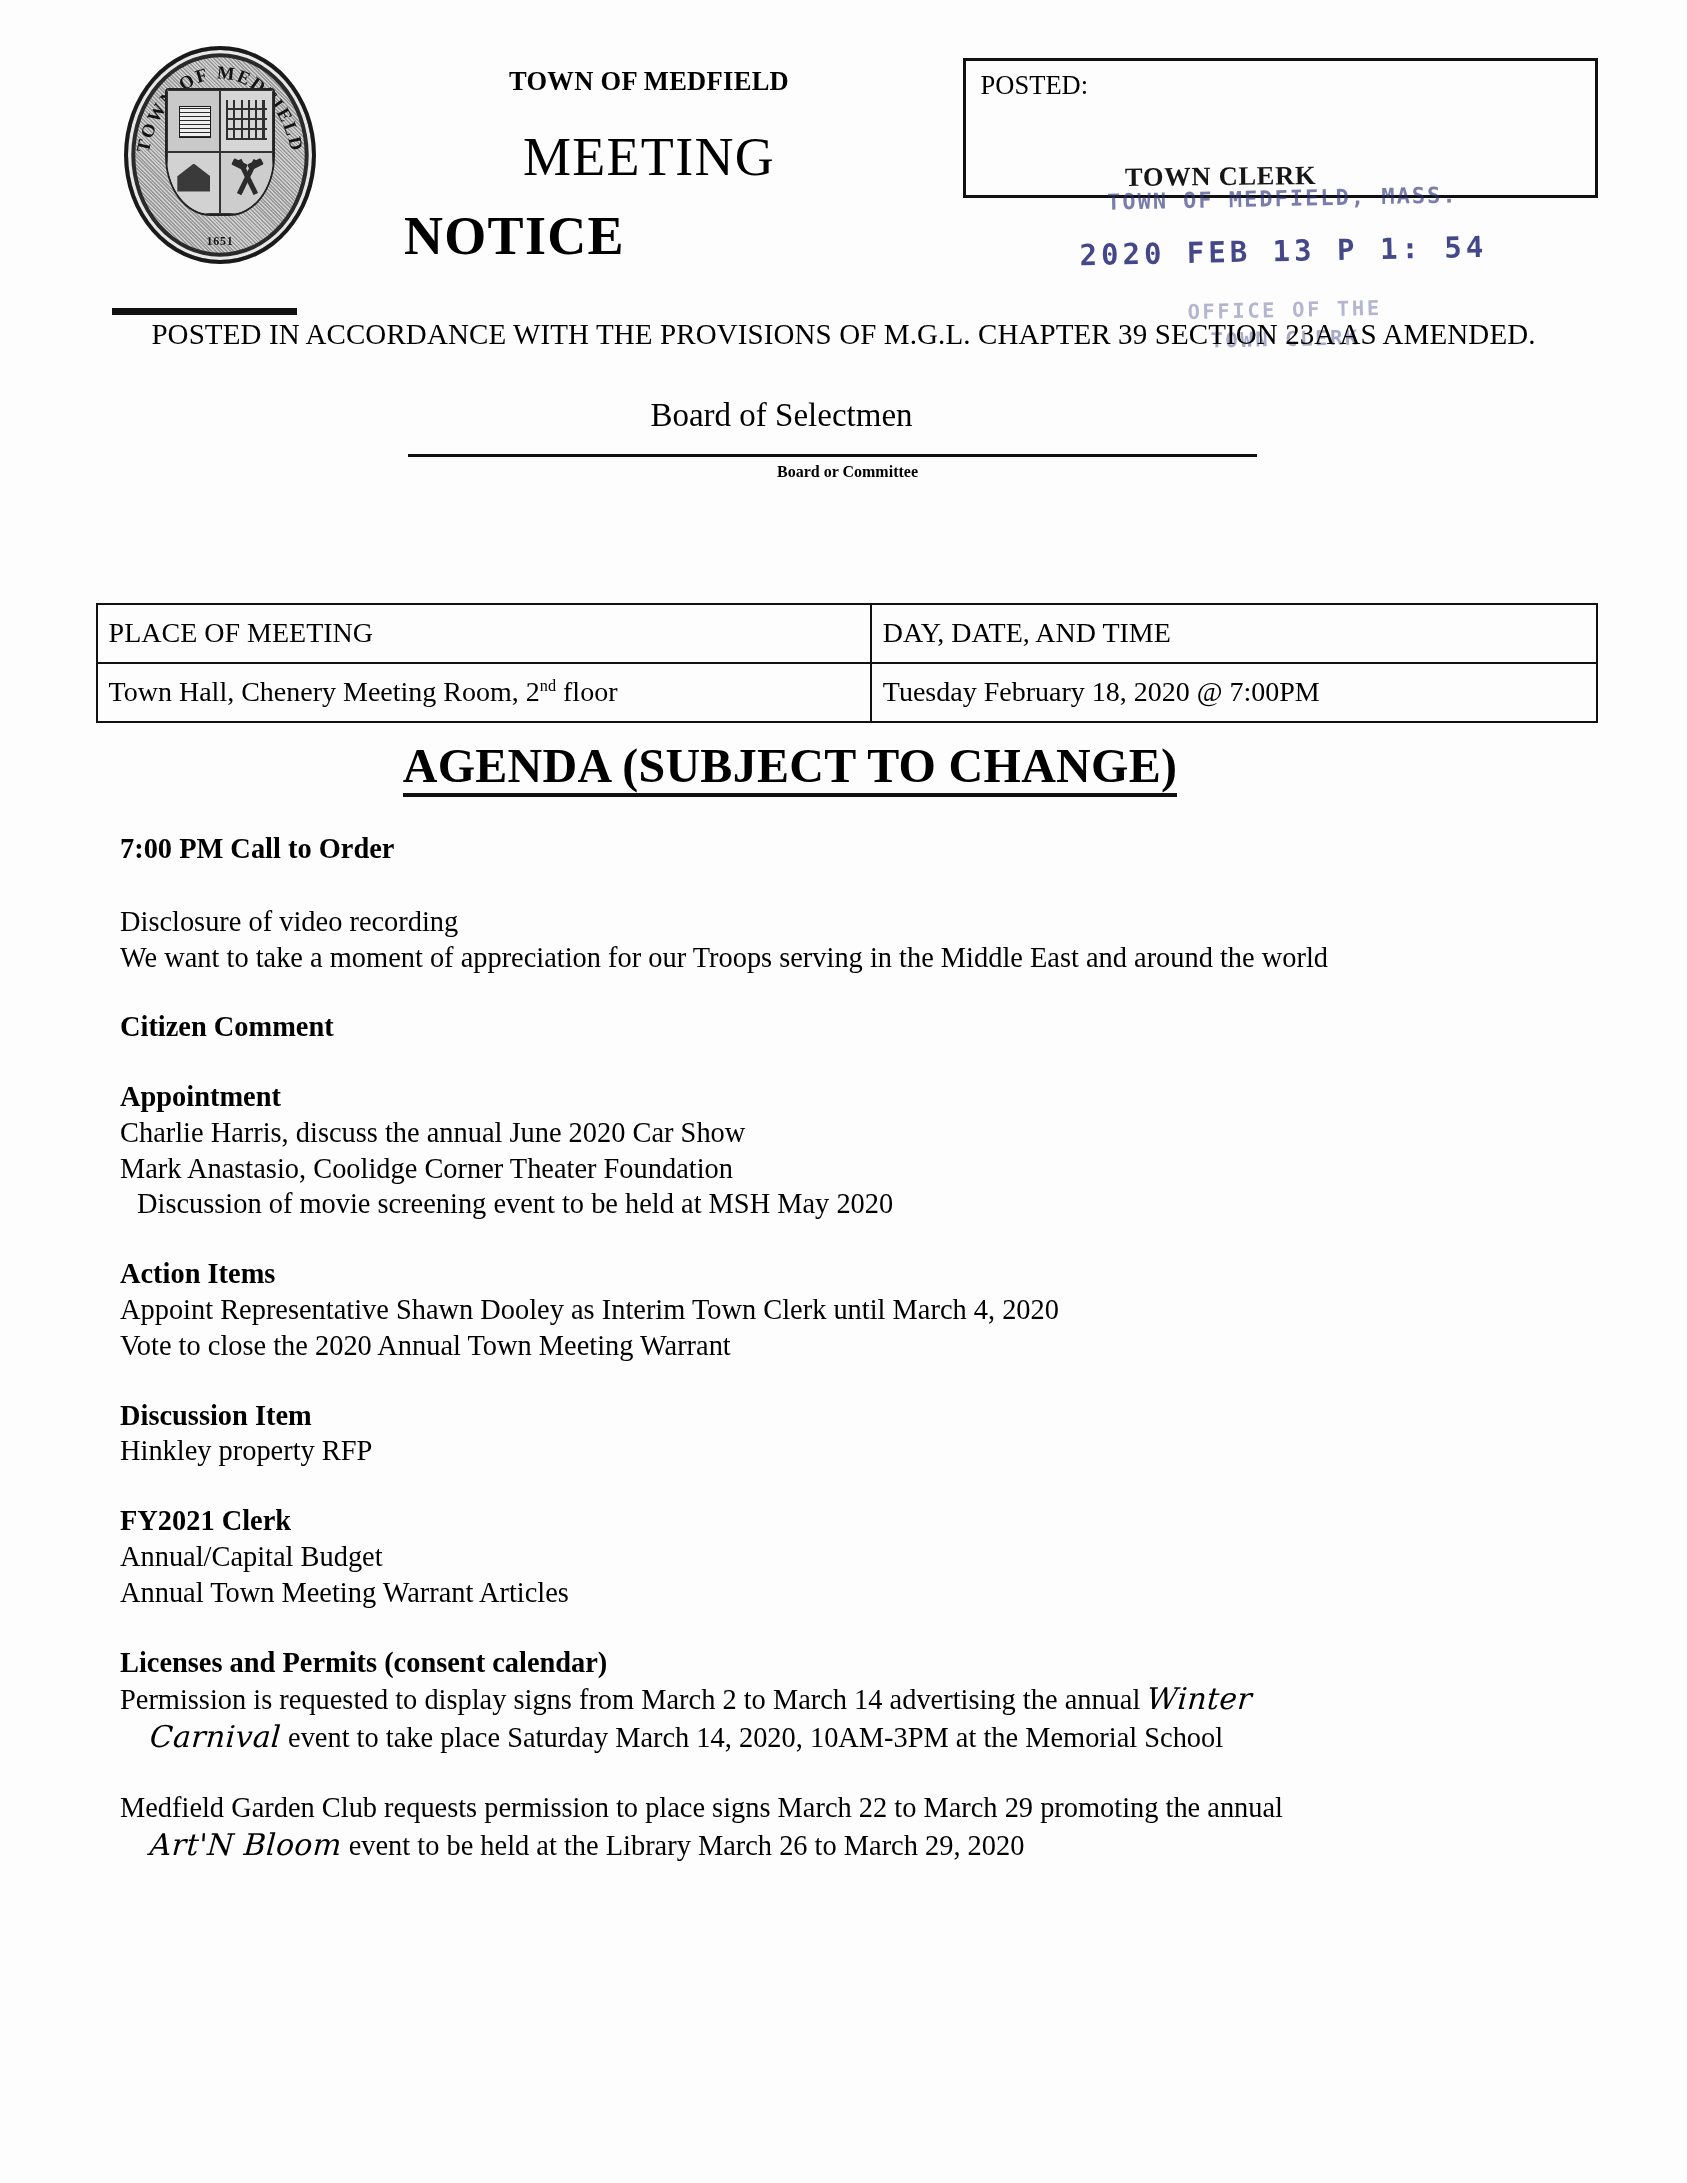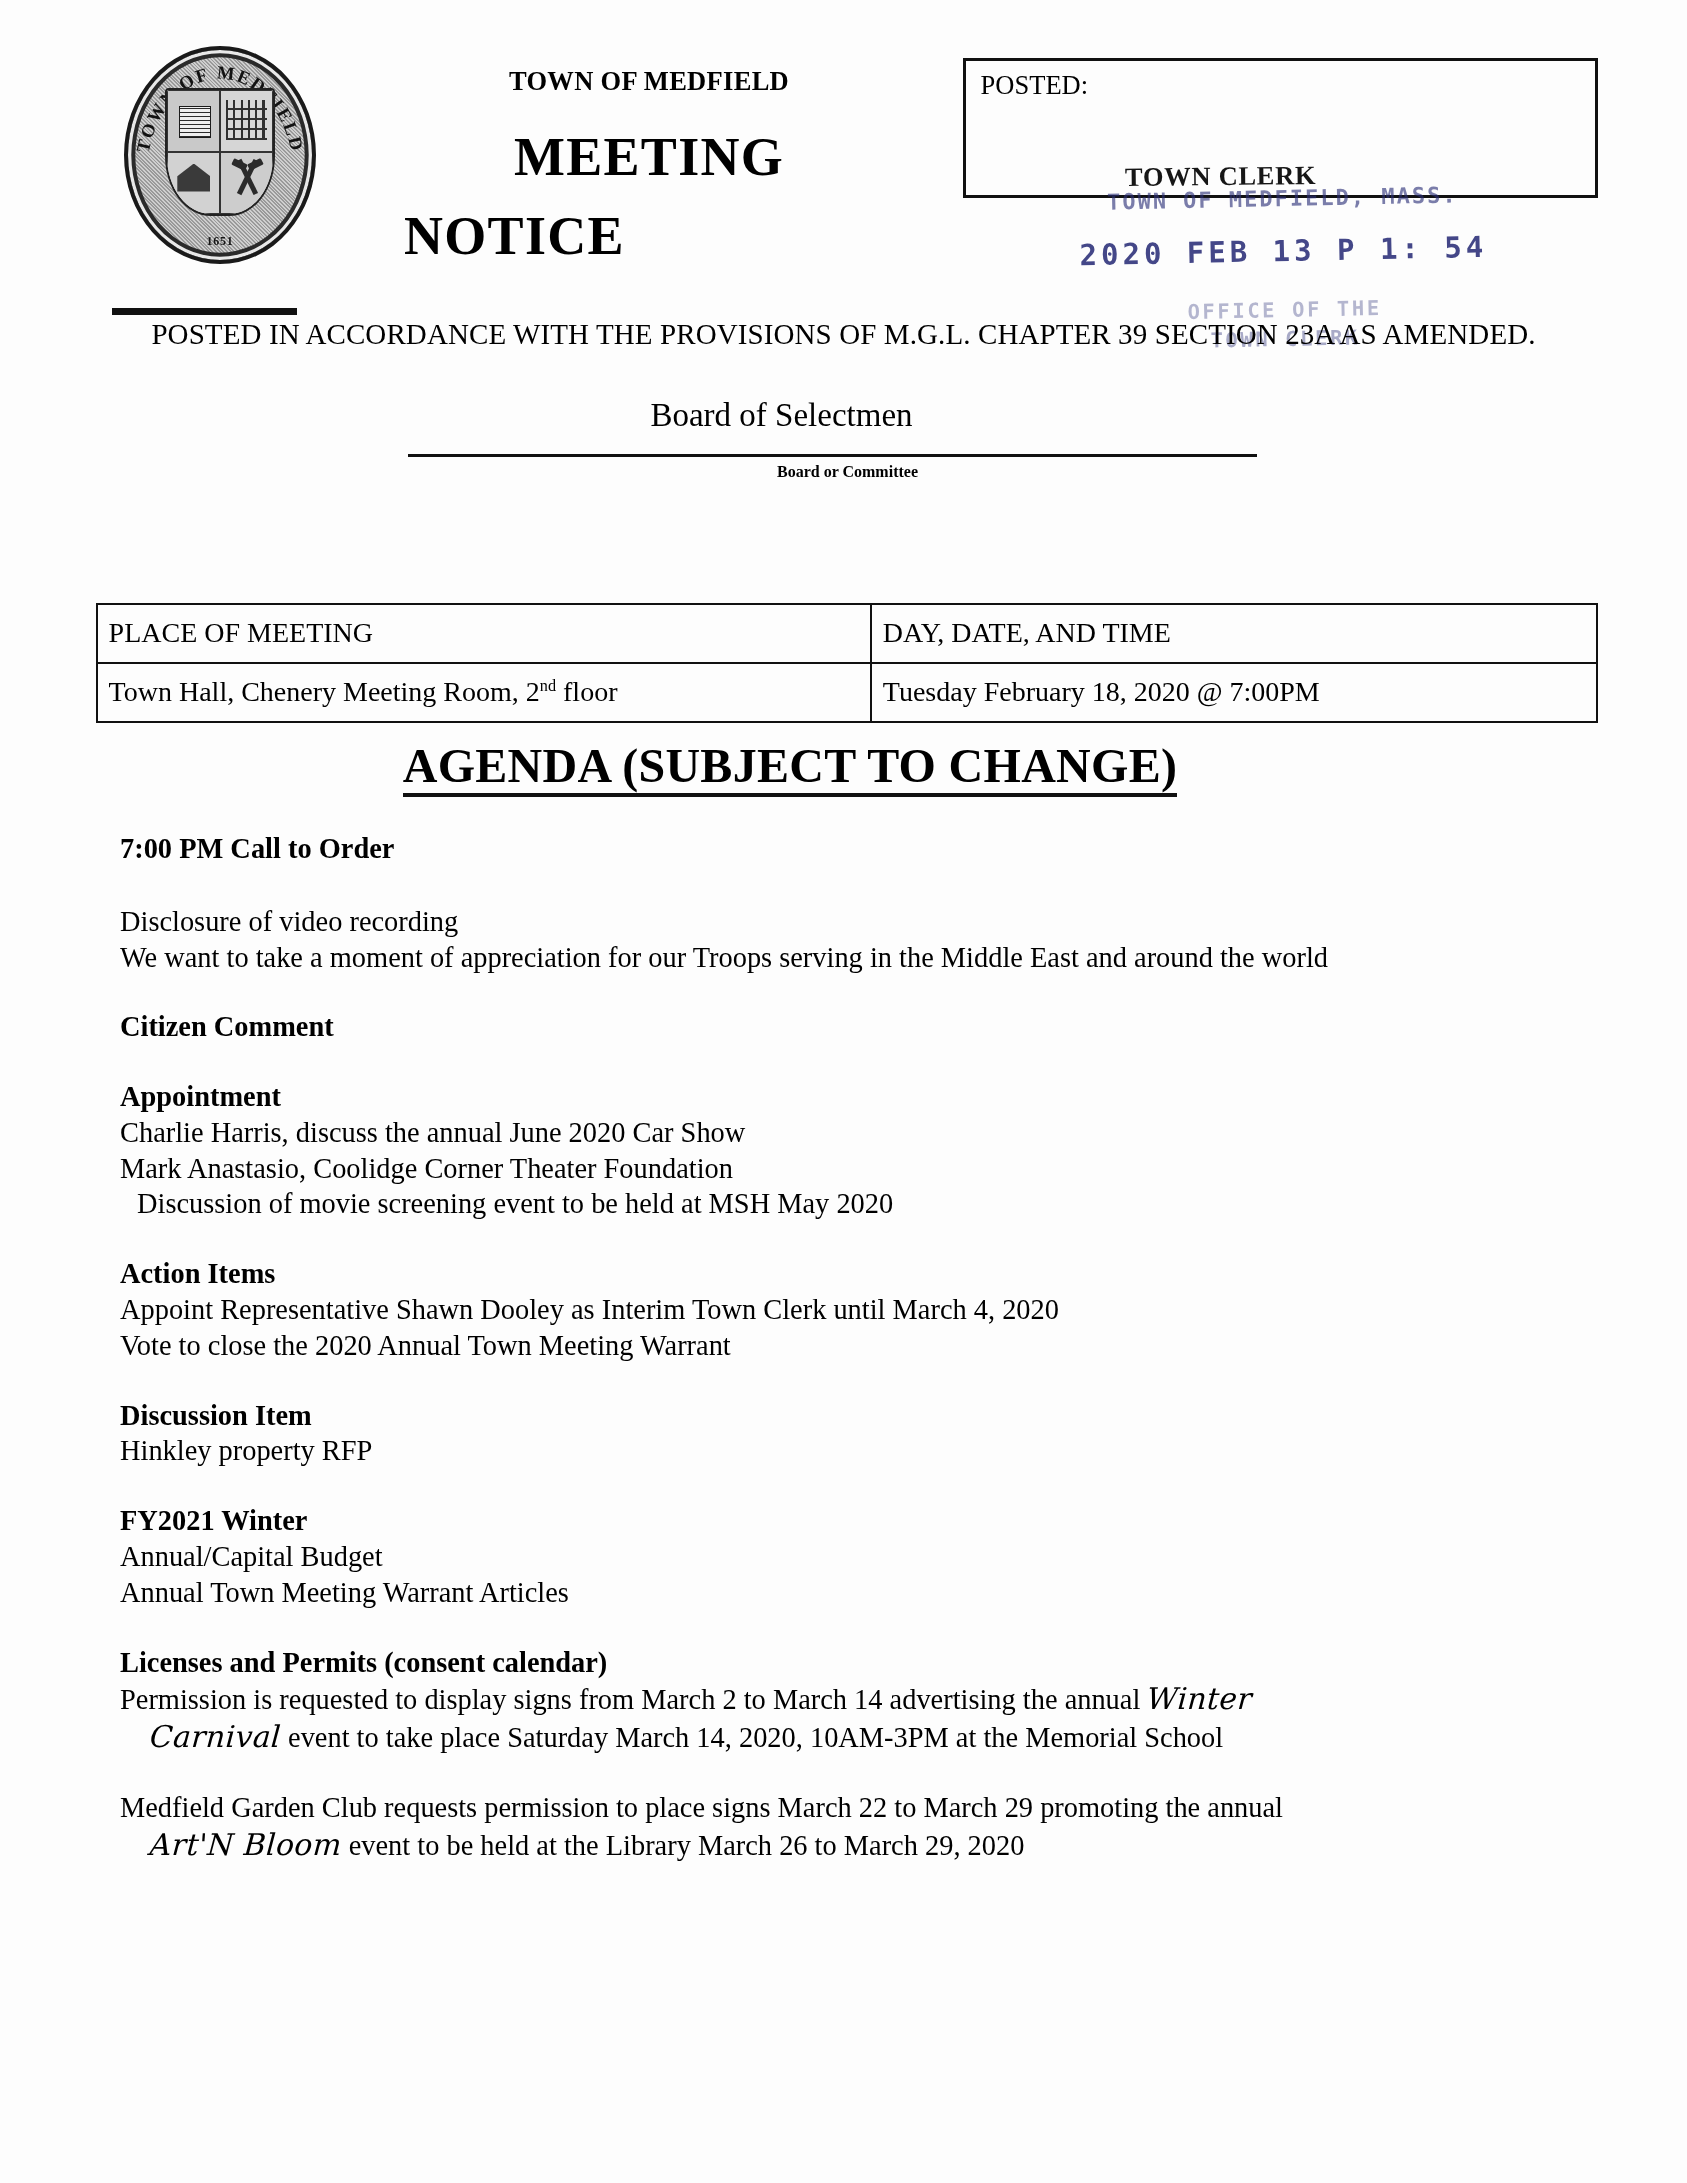--- a/index.html
+++ b/index.html
@@ -141,21 +141,21 @@
     font-weight: bold;
     font-size: 26.5px;
     letter-spacing: 0.3px;
   }
   .hdr-meeting {
     position: absolute;
     left: 404px;
     top: 126px;
     width: 490px;
     text-align: center;
-    font-weight: bold;
+    font-weight: normal;
     font-size: 54px;
     letter-spacing: 1.3px;
   }
   .hdr-notice {
     position: absolute;
     left: 404px;
     top: 205px;
     width: 490px;
     font-weight: bold;
     font-size: 54px;
@@ -444,21 +444,21 @@
     </div>
     <div class="gap-md"></div>
 
     <div class="sec">
       <p class="sec-head line">Discussion Item</p>
       <p class="line">Hinkley property RFP</p>
     </div>
     <div class="gap-md"></div>
 
     <div class="sec">
-      <p class="sec-head line">FY2021 Winter</p>
+      <p class="sec-head line">FY2021 Clerk</p>
       <p class="line">Annual/Capital Budget</p>
       <p class="line">Annual Town Meeting Warrant Articles</p>
     </div>
     <div class="gap-md"></div>
 
     <div class="sec">
       <p class="sec-head line">Licenses and Permits (consent calendar)</p>
       <p class="line hang"><span>Permission is requested to display signs from March 2 to March 14 advertising the annual </span><span class="script">Winter</span></p>
       <p class="line hang2"><span class="script">Carnival</span><span> event to take place Saturday March 14, 2020, 10AM-3PM at the Memorial School</span></p>
       <div class="gap-md"></div>

